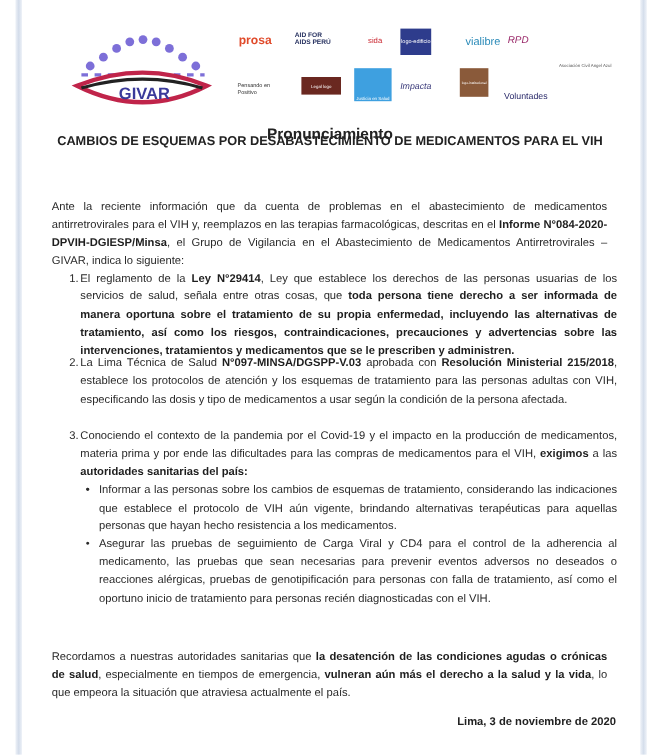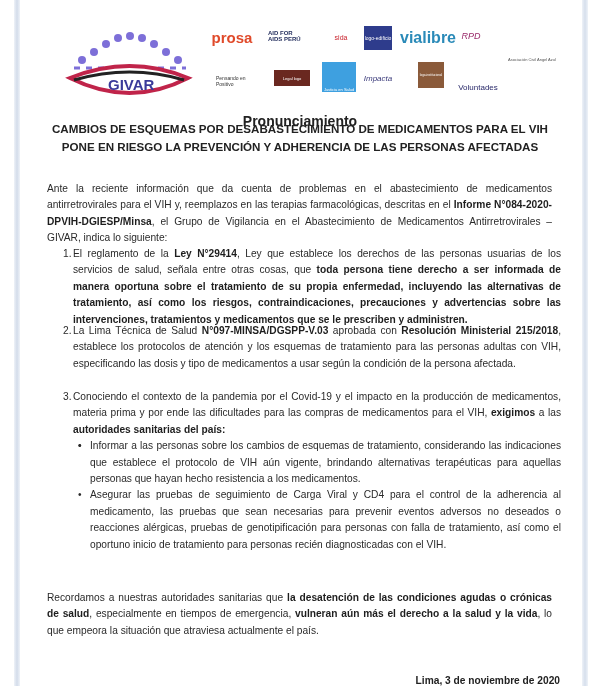--- a/index.html
+++ b/index.html
@@ -19,21 +19,21 @@
   .body{position:absolute;left:47px;width:505px;font-size:10.2px;line-height:16.4px;text-align:justify;color:#2a2a2a;}
   b{font-weight:bold;color:#1e1e1e;}
   .intro{top:181px;}
   .ol{position:absolute;left:56px;width:505px;font-size:10.2px;line-height:16.4px;text-align:justify;color:#2a2a2a;}
   .li{position:relative;padding-left:17px;}
   .num{position:absolute;left:7px;top:0;font-weight:normal;}
   .li1{top:246px;} .li2{top:323px;} .li3{top:389px;}
   .bl{position:relative;padding-left:34px;}
   .dot{position:absolute;left:22px;top:0;}
   .closing{top:590px;}
-  .date{position:absolute;right:40px;top:651px;font-size:10.2px;font-weight:bold;color:#222;margin-top:24px;}
+  .date{position:absolute;right:40px;top:651px;font-size:10.2px;font-weight:bold;color:#222;}
 </style>
 </head>
 <body>
 
 <div class="edge-left"></div>
 <div class="edge-right"></div>
 
 <div class="logos">
   <svg class="givar" viewBox="0 0 135 88">
     <g fill="#7d6fd8">
@@ -45,40 +45,39 @@
         <circle cx="82" cy="22" r="4"></circle>
       <circle cx="94" cy="28" r="4"></circle>
         <circle cx="106" cy="36" r="4"></circle>
         <circle cx="118" cy="44" r="4"></circle>
     </g>
     <path d="M14 52 L126 52" stroke="#7d6fd8" stroke-width="3" stroke-dasharray="6 6"></path>
     <path d="M10 62 Q70 38 128 62 Q70 92 10 62 Z" fill="#fff" stroke="#c0244a" stroke-width="4"></path>
     <path d="M14 64 Q70 48 124 64" fill="none" stroke="#222" stroke-width="3"></path>
     <text x="48" y="74" font-family="Liberation Sans, sans-serif" font-weight="bold" font-size="15" fill="#3a3a9a">GIVAR</text>
   </svg>
-  <div class="logo" style="left:150px;top:12px;width:44px;height:22px;color:#e04a2a;font-weight:bold;font-size:15px;">prosa</div>
+  <div class="logo" style="left:150px;top:12px;width:44px;height:22px;color:#e04a2a;font-weight:bold;font-size:11px;">prosa</div>
   <div class="logo" style="left:208px;top:8px;width:36px;height:28px;color:#1f2a5a;font-weight:bold;font-size:6px;">AID FOR AIDS PERÚ</div>
   <div class="logo" style="left:264px;top:10px;width:34px;height:26px;color:#c8202a;font-size:7px;">sida</div>
   <div class="logo" style="left:304px;top:12px;width:28px;height:24px;background:#2e3c8c;color:#fff;font-size:5px;">logo-edificio</div>
-  <div class="logo" style="left:344px;top:16px;width:48px;height:16px;color:#2a8ab8;font-weight:bold;font-size:16px;">vialibre</div>
+  <div class="logo" style="left:355px;top:16px;width:48px;height:16px;color:#2a8ab8;font-weight:normal;font-size:10px;">vialibre</div>
   <div class="logo" style="left:396px;top:10px;width:30px;height:24px;color:#9a2a6a;font-size:9px;font-style:italic;">RPD</div>
   <div class="logo" style="left:156px;top:60px;width:46px;height:14px;color:#333;font-size:5px;">Pensando en Positivo</div>
   <div class="logo" style="left:214px;top:56px;width:36px;height:16px;background:#6a2820;color:#fff;font-size:4px;">Legal logo</div>
   <div class="logo" style="left:262px;top:48px;width:34px;height:30px;background:#3ea0e0;color:#fff;font-size:4px;align-items:flex-end;">Justicia en Salud</div>
   <div class="logo" style="left:296px;top:54px;width:44px;height:20px;color:#3a3a7a;font-size:8px;font-style:italic;">Impacta</div>
   <div class="logo" style="left:358px;top:48px;width:26px;height:26px;background:#8a5a3a;color:#fff;font-size:3px;">logo-institucional</div>
   <div class="logo" style="left:398px;top:50px;width:40px;height:28px;color:#2a2a6a;font-size:8px;align-items:flex-end;">Voluntades</div>
   <div class="logo" style="left:444px;top:34px;width:56px;height:22px;color:#555;font-size:4px;">Asociación Civil Angel Azul</div>
 </div>
 
 <div class="title">Pronunciamiento</div>
 
 <div class="headline">
   <div>CAMBIOS DE ESQUEMAS POR DESABASTECIMIENTO DE MEDICAMENTOS PARA EL VIH</div>
-  <div>PONE EN RIESGO LA PREVENCIÓN Y ADHERENCIA DE LAS PERSONAS AFECTADAS</div>
 </div>
 
 <div class="body intro"><span>Ante la reciente información que da cuenta de problemas en el abastecimiento de medicamentos antirretrovirales para el VIH y, reemplazos en las terapias farmacológicas, descritas en el </span><b>Informe N°084-2020-DPVIH-DGIESP/Minsa</b><span>, el Grupo de Vigilancia en el Abastecimiento de Medicamentos Antirretrovirales – GIVAR, indica lo siguiente:</span></div>
 
 <div class="ol li1">
   <div class="li"><span class="num">1.</span><span>El reglamento de la </span><b>Ley N°29414</b><span>, Ley que establece los derechos de las personas usuarias de los servicios de salud, señala entre otras cosas, que </span><b>toda persona tiene derecho a ser informada de manera oportuna sobre el tratamiento de su propia enfermedad, incluyendo las alternativas de tratamiento, así como los riesgos, contraindicaciones, precauciones y advertencias sobre las intervenciones, tratamientos y medicamentos que se le prescriben y administren.</b></div>
 </div>
 
 <div class="ol li2">
   <div class="li"><span class="num">2.</span><span>La Lima Técnica de Salud </span><b>N°097-MINSA/DGSPP-V.03</b><span> aprobada con </span><b>Resolución Ministerial 215/2018</b><span>, establece los protocolos de atención y los esquemas de tratamiento para las personas adultas con VIH, especificando las dosis y tipo de medicamentos a usar según la condición de la persona afectada.</span></div>

